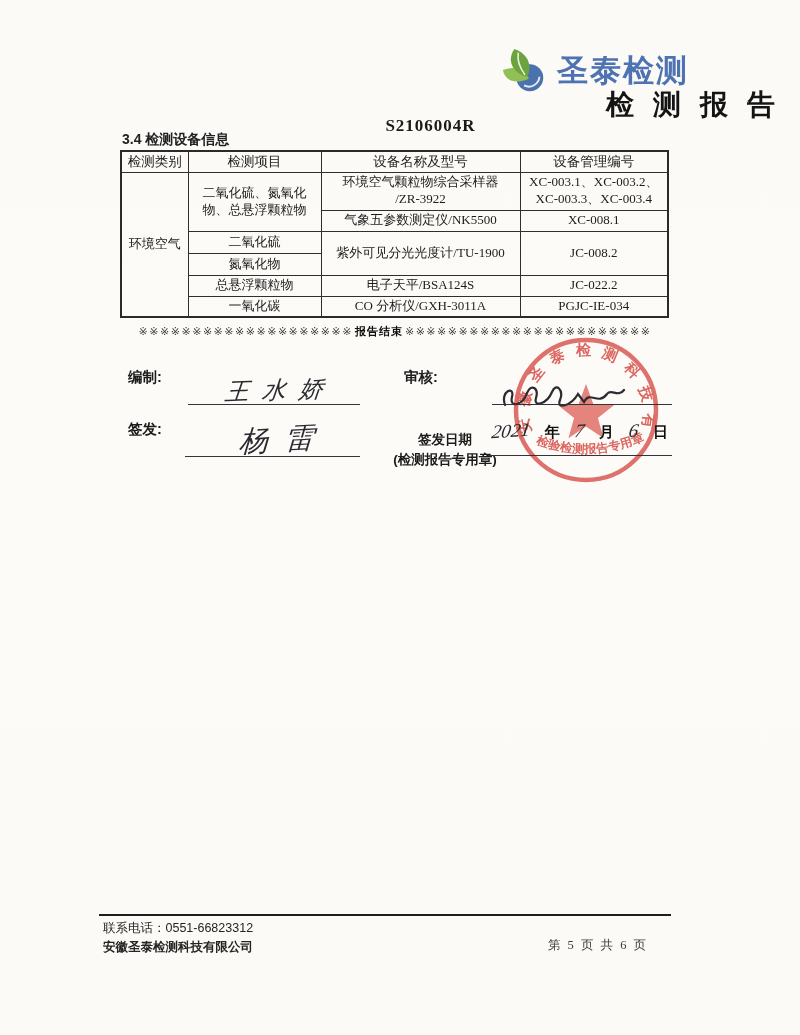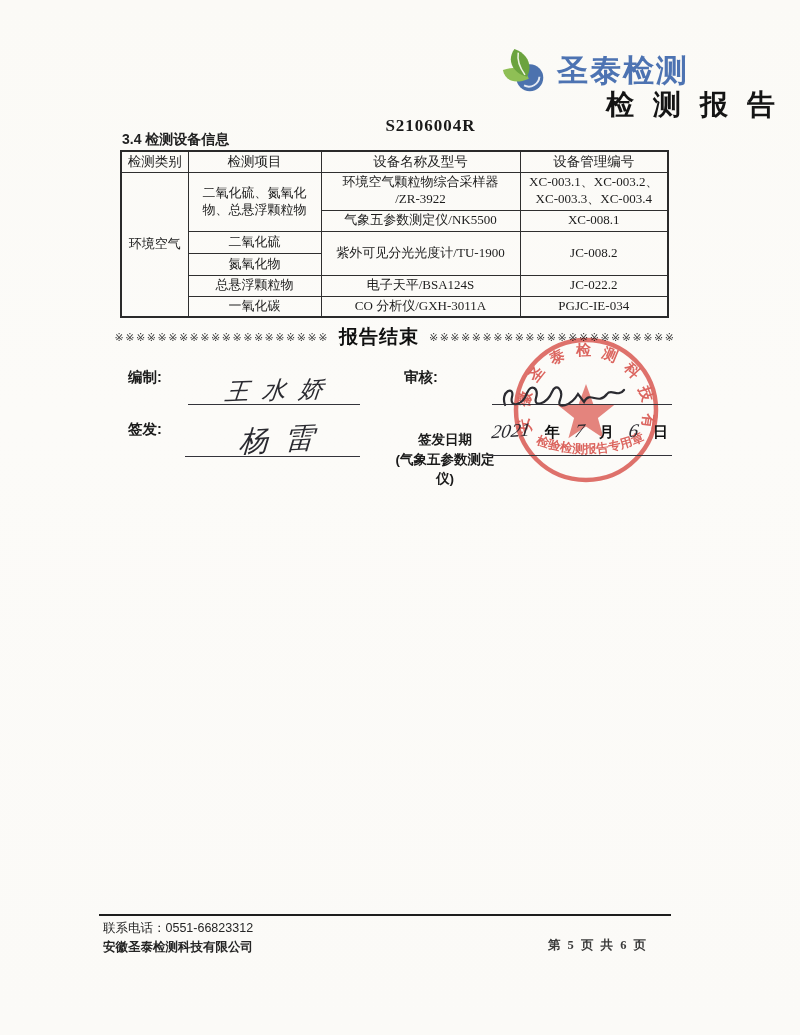--- a/index.html
+++ b/index.html
@@ -3,21 +3,21 @@
 <meta charset="utf-8">
 <style>
   html,body{margin:0;padding:0;background:#d9d9d9;}
   .page{
     position:relative;width:800px;height:1035px;margin:0 auto;
     background:linear-gradient(180deg,#fbfaf6 0%,#fcfbf8 40%,#fbfaf7 100%);
     font-family:"Liberation Sans","DejaVu Sans",sans-serif;
     color:#1f1f1f;overflow:hidden;
   }
   .abs{position:absolute;}
-  .serif{font-family:"Liberation Serif","DejaVu Serif",serif;font-weight:bold;}
+  .serif{font-family:"Liberation Serif","DejaVu Serif",serif;}
 
   
   .logo{top:46px;left:500px;display:flex;align-items:center;gap:7px;}
   .logo-text{font-size:31px;font-weight:700;color:#4d73b2;letter-spacing:2px;}
 
   
   .title{top:86px;left:0;width:775px;text-align:right;font-size:28px;font-weight:700;color:#141414;}
   .title span{letter-spacing:19px;margin-right:-19px;}
   .report-no{top:116px;left:0;width:775px;text-align:center;font-size:17px;font-weight:700;letter-spacing:1px;color:#1a1a1a;padding-left:43px;}
   .section-heading{top:131px;left:122px;font-size:14px;font-weight:600;color:#222;}
@@ -30,21 +30,21 @@
     font-family:"Liberation Serif","DejaVu Serif",serif;font-size:13px;
     line-height:1.3;padding:0 3px;color:#1c1c1c;font-weight:400;
   }
   table.devices th{font-size:13.5px;}
   .block{display:block;}
 
   
   .divider{top:324px;left:110px;width:570px;display:flex;align-items:center;justify-content:center;
     white-space:nowrap;overflow:hidden;color:#3d3d3d;font-size:11px;}
   .divider .marks{letter-spacing:1.5px;}
-  .divider .label{font-size:19px;font-weight:700;color:#101010;margin:0 10px;letter-spacing:1px;flex:none;}
+  .divider .label{font-size:11px;font-weight:700;color:#101010;margin:0 2px;letter-spacing:1px;flex:none;}
 
   
   .sig-label{font-size:14.5px;font-weight:700;color:#1b1b1b;}
   .date-label{top:430px;left:388px;width:114px;text-align:center;font-size:13.5px;font-weight:700;line-height:1.45;color:#1b1b1b;}
   .sig-line{border-top:1.5px solid #33333a;height:0;}
   .hand{font-family:"Liberation Serif","DejaVu Serif",serif;font-style:italic;color:#2a2a30;}
   .sig-hand-1{top:374px;left:198px;width:165px;text-align:center;font-size:24px;letter-spacing:13px;transform:rotate(-2deg) skewX(-8deg);}
   .sig-hand-2{top:420px;left:205px;width:160px;text-align:center;font-size:29px;letter-spacing:17px;transform:rotate(-3deg) skewX(-6deg);}
   .date-row{top:420px;left:492px;width:176px;display:flex;justify-content:space-between;align-items:baseline;z-index:6;}
   .date-unit{font-size:15px;font-weight:700;color:#0d0d0d;}
@@ -137,21 +137,21 @@
     <span class="marks">※※※※※※※※※※※※※※※※※※※※</span>
     <span class="label">报告结束</span>
     <span class="marks">※※※※※※※※※※※※※※※※※※※※※※※</span>
   </div>
 
   <div class="abs sig-label" style="top:368px;left:128px;">编制:</div>
   <div class="abs sig-label" style="top:368px;left:404px;">审核:</div>
   <div class="abs sig-label" style="top:420px;left:128px;">签发:</div>
   <div class="abs date-label">
     <span class="block">签发日期</span>
-    <span class="block">(气象五参数测定仪)</span>
+    <span class="block">(检测报告专用章)</span>
   </div>
 
   <div class="abs sig-line z-top" style="top:404px;left:188px;width:172px;"></div>
   <div class="abs sig-line z-top" style="top:404px;left:492px;width:180px;"></div>
   <div class="abs sig-line z-top" style="top:456px;left:185px;width:175px;"></div>
   <div class="abs sig-line z-top" style="top:455px;left:488px;width:184px;"></div>
 
   <div class="abs hand sig-hand-1">王水娇</div>
   <div class="abs hand sig-hand-2">杨雷</div>
   <svg class="abs scrawl" width="132" height="32" viewBox="0 0 132 32">

